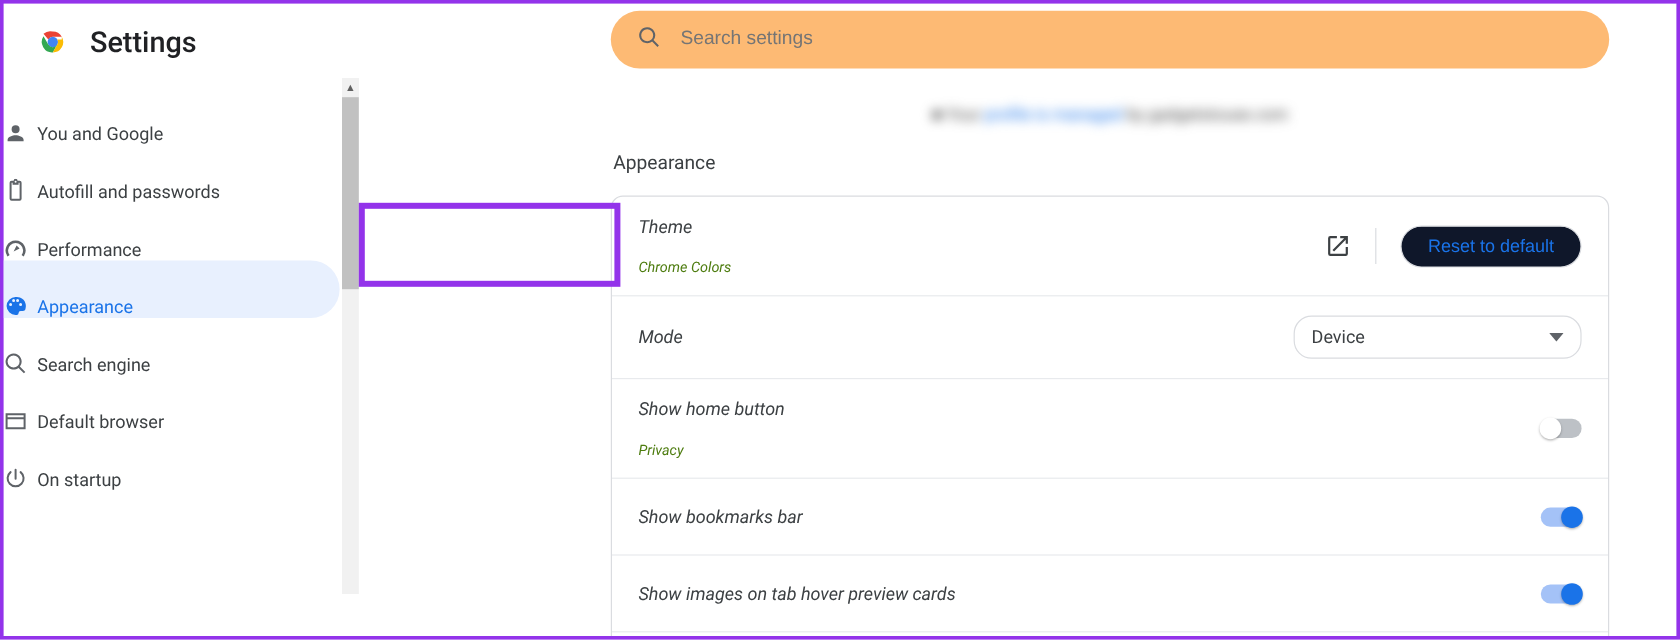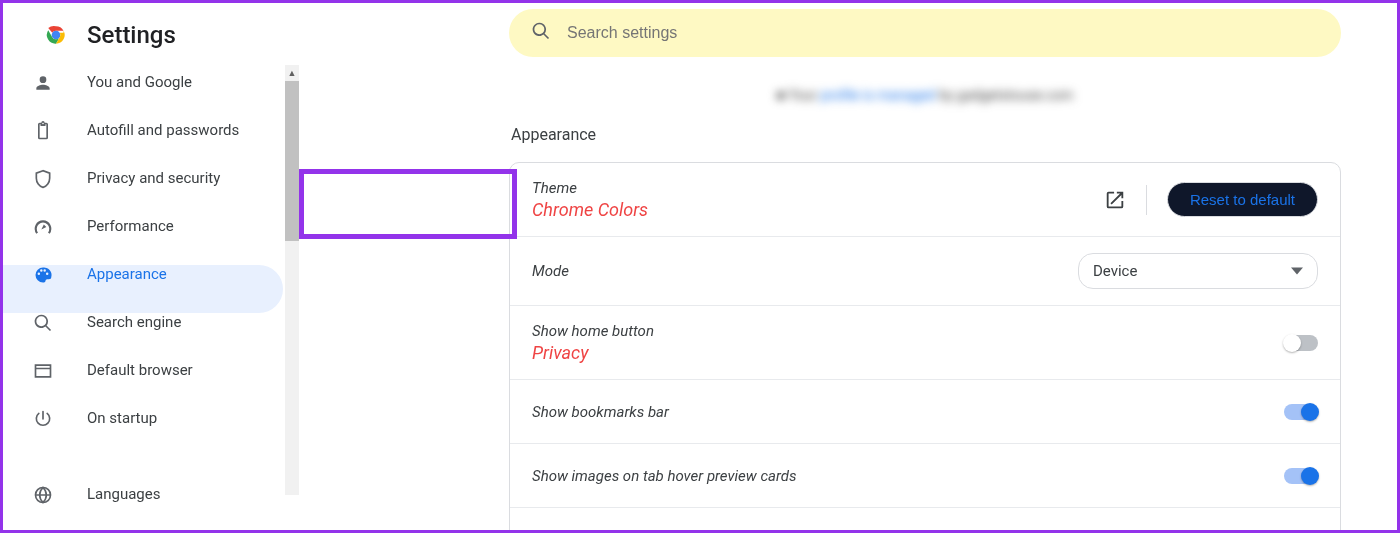--- a/index.html
+++ b/index.html
@@ -16,37 +16,36 @@
   .sidebar {
     width: 296px;
     flex-shrink: 0;
     padding-top: 14px;
     position: relative;
   }
   .header {
     display: flex;
     align-items: center;
     gap: 18px;
-    padding: 4px 0 22px 40px;
+    padding: 4px 0 22px 28px;
   }
   .chrome-logo {
     width: 26px; height: 26px;
   }
   .settings-title {
     font-size: 24px;
     font-weight: 500;
     color: #202124;
   }
   .nav-list { padding-top: 2px; }
   .nav-item {
     display: flex;
-    align-items: flex-start;
-    gap: 34px;
+    align-items: flex-end;
+    gap: 8px;
     height: 48px;
-    padding-left: 30px;
     border-radius: 0 24px 24px 0;
     margin-right: 16px;
     cursor: pointer;
     color: #3c4043;
     font-size: 15px;
   }
   .nav-item.active {
     background: #e8f0fe;
     color: #1a73e8;
   }
@@ -80,21 +79,21 @@
     display:flex; align-items:center; justify-content:center;
     color:#606060; font-size:9px;
   }
 
   .main {
     flex: 1;
     padding: 6px 56px 0 210px;
     position: relative;
   }
   .search-bar {
-    background: #fef9c3;
+    background: #fdba74;
     border-radius: 28px;
     height: 48px;
     display: flex;
     align-items: center;
     padding: 0 22px;
     gap: 16px;
     color: #5f6368;
     margin-bottom: 30px;
   }
   .search-bar svg { width: 20px; height: 20px; fill: #5f6368; }
@@ -124,21 +123,21 @@
   .row {
     display: flex;
     align-items: center;
     padding: 16px 22px;
     border-bottom: 1px solid #e8eaed;
     min-height: 64px;
   }
   .row:last-child { border-bottom: none; }
   .row-text { flex: 1; font-style: italic; }
   .row-title { font-size: 15px; color: #3c4043; }
-  .row-sub { font-size: 18px; color: #ef4444; margin-top: 2px; }
+  .row-sub { font-size: 12px; color: #4d7c0f; margin-top: 18px; }
   .row-actions { display:flex; align-items:center; gap: 20px; }
   .open-icon { width:22px; height:22px; color:#3c4043; }
   .open-icon svg { width:22px; height:22px; fill: currentColor; }
   .divider-v { width:1px; height:30px; background:#dadce0; }
   .pill-btn {
     border: 1px solid #dadce0;
     color: #1a73e8;
     background: #0f172a;
     font-size: 15px;
     padding: 8px 22px;
@@ -206,28 +205,20 @@
         <span class="nav-icon">
             <svg viewBox="0 0 24 24">
               <path d="M16 2h-2a2 2 0 0 0-4 0H8a2 2 0 0 0-2 2v16a2 2 0 0 0 2 2h8a2 2 0 0 0 2-2V4a2 2 0 0 0-2-2zm-4 0a1 1 0 1 1-1 1 1 1 0 0 1 1-1zm4 18H8V4h1v2h6V4h1z"></path>
             </svg>
           </span>
         <span>Autofill and passwords</span>
       </div>
       <div class="nav-item">
         <span class="nav-icon">
             <svg viewBox="0 0 24 24">
-              <path d="M12 2 4 5v6c0 5 3.4 9.7 8 11 4.6-1.3 8-6 8-11V5z" fill="none" stroke="currentColor" stroke-width="2"></path>
-            </svg>
-          </span>
-        <span>Privacy and security</span>
-      </div>
-      <div class="nav-item">
-        <span class="nav-icon">
-            <svg viewBox="0 0 24 24">
               <path d="M12 4a10 10 0 0 0-8 16l2-1.3A7.5 7.5 0 1 1 18 18.7l2 1.3A10 10 0 0 0 12 4zm1 5-3 6 6-3z"></path>
             </svg>
           </span>
         <span>Performance</span>
       </div>
       <div class="nav-item active">
         <span class="nav-icon">
             <svg viewBox="0 0 24 24">
               <path d="M12 3a9 9 0 0 0 0 18h1a2 2 0 0 0 2-2 2 2 0 0 1 2-2h2a3 3 0 0 0 3-3A9 9 0 0 0 12 3zM7 12a1.5 1.5 0 1 1 1.5-1.5A1.5 1.5 0 0 1 7 12zm3-4a1.5 1.5 0 1 1 1.5-1.5A1.5 1.5 0 0 1 10 8zm4 0a1.5 1.5 0 1 1 1.5-1.5A1.5 1.5 0 0 1 14 8zm3 4a1.5 1.5 0 1 1 1.5-1.5A1.5 1.5 0 0 1 17 12z"></path>
             </svg>
@@ -252,29 +243,20 @@
       </div>
       <div class="nav-item">
         <span class="nav-icon">
             <svg viewBox="0 0 24 24">
               <path d="M12 3v9m5-6.7a8 8 0 1 1-10 0" fill="none" stroke="currentColor" stroke-width="2" stroke-linecap="round"></path>
             </svg>
           </span>
         <span>On startup</span>
       </div>
       <div class="nav-spacer"></div>
-      <div class="nav-item">
-        <span class="nav-icon">
-            <svg viewBox="0 0 24 24">
-              <circle cx="12" cy="12" r="9" fill="none" stroke="currentColor" stroke-width="2"></circle>
-              <path d="M3 12h18M12 3c2.5 2.5 4 5.5 4 9s-1.5 6.5-4 9c-2.5-2.5-4-5.5-4-9s1.5-6.5 4-9z" fill="none" stroke="currentColor" stroke-width="2"></path>
-            </svg>
-          </span>
-        <span>Languages</span>
-      </div>
     </nav>
 
     <div class="scroll-track"></div>
     <div class="scroll-arrow-up">▲</div>
     <div class="scroll-thumb" style="top:78px"></div>
   </aside>
 
   <main class="main">
     <div class="search-bar">
       <span><svg viewBox="0 0 24 24">

